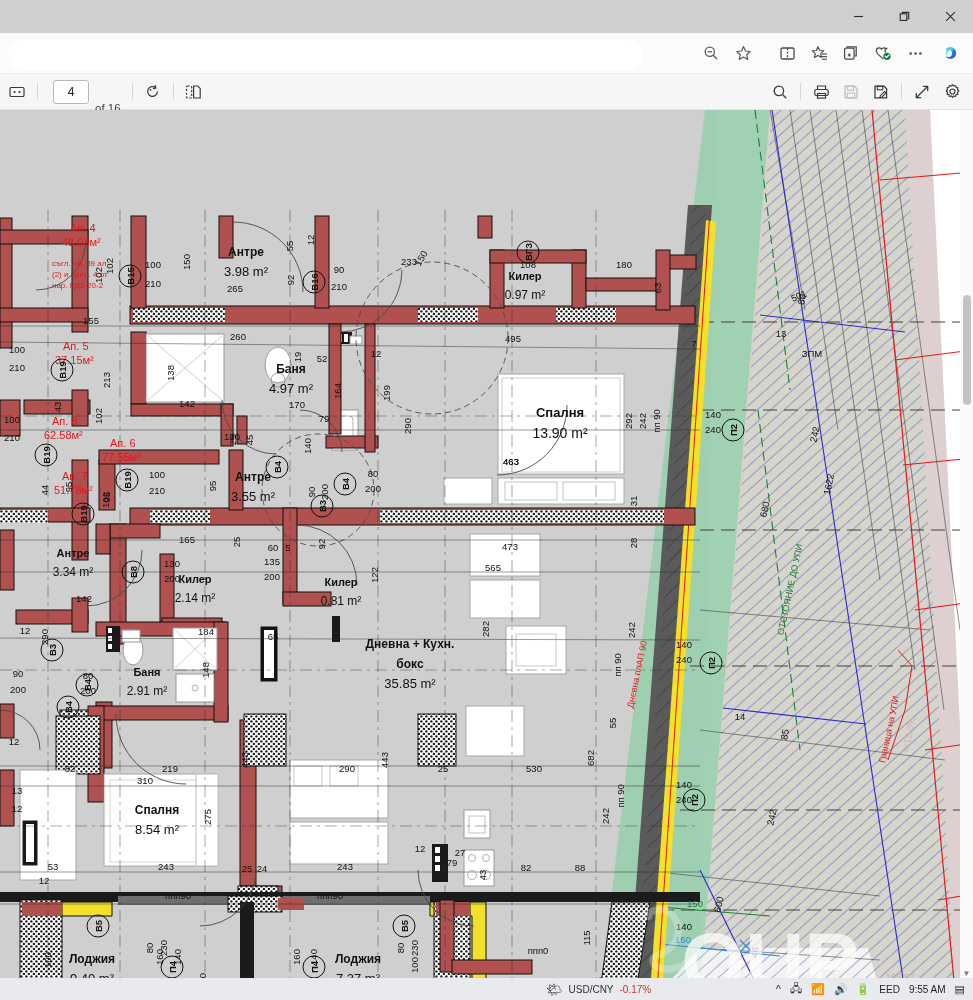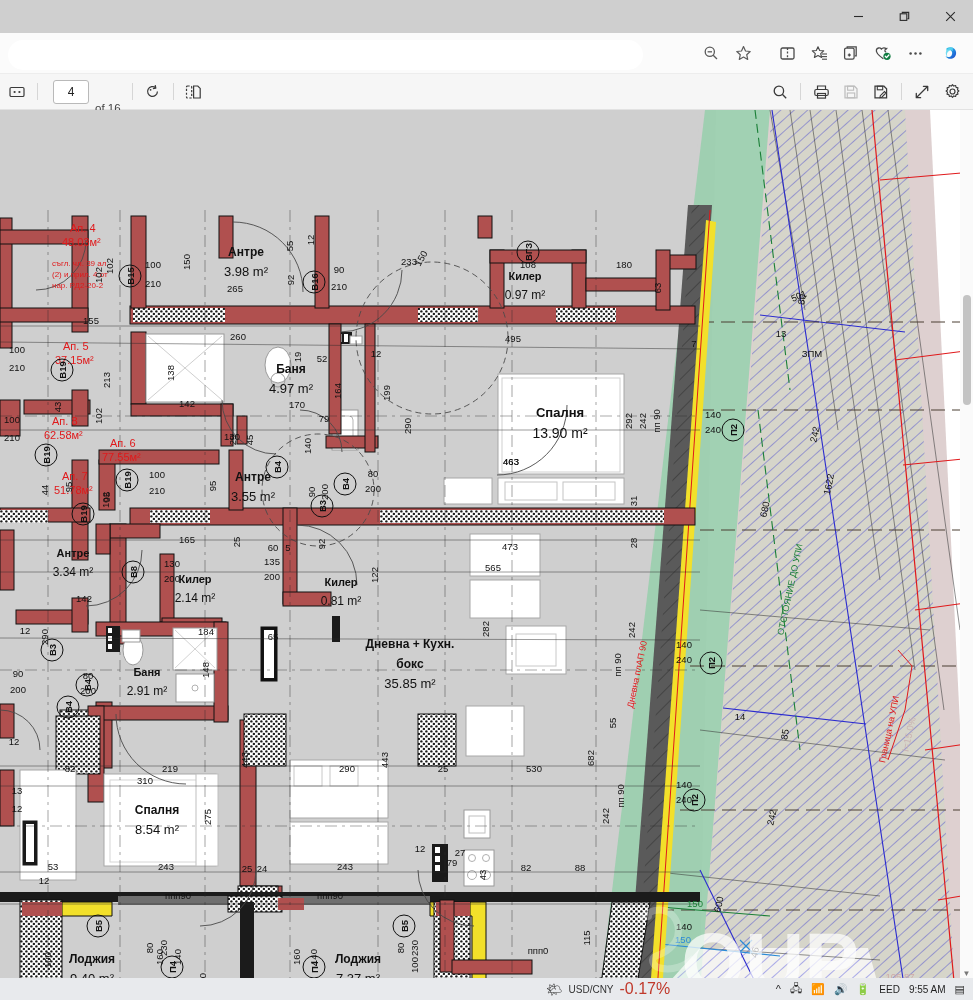--- a/index.html
+++ b/index.html
@@ -35,21 +35,21 @@
   .vscroll { position:absolute; right:0; top:0; width:13px; height:882px; background:#fafafa; }
   .vthumb { position:absolute; right:2px; top:185px; width:8px; height:110px; background:#c3c3c3; border-radius:4px; }
   .hscrollwrap { position:absolute; left:0; bottom:0; width:960px; height:12px; background:#f3f3f3;}
   .hthumb { position:absolute; left:4px; bottom:2px; width:490px; height:8px; background:#c8c8c8; border-radius:4px;}
   .scrdown { position:absolute; right:1px; bottom:14px; width:11px; text-align:center; font-size:8px; color:#777;}
   .scrright { position:absolute; right:16px; bottom:-2px; font-size:9px; color:#777;}
 
   
   .taskbar { position:absolute; left:0; bottom:0; width:973px; height:22px; background:#e8eaed; display:flex; align-items:center; }
   .tb-left { display:flex; align-items:center; gap:6px; padding-left:546px; font-size:10px; color:#333;}
-  .tb-neg { color:#c0392b; font-size:16px;text-align:right; }
+  .tb-neg { color:#c0392b; font-size:10px;text-align:right; }
   .tb-right { margin-left:auto; display:flex; align-items:center; gap:9px; padding-right:8px; font-size:10px; color:#1f1f1f;}
   .tb-ico { font-size:11px; color:#2b2b2b; }
 </style>
 </head>
 <body>
 
 <div class="titlebar">
   <div class="wbtn">
     <svg width="11" height="11" viewBox="0 0 11 11">
         <line x1="1" y1="5.5" x2="10" y2="5.5" stroke="#2b2b2b" stroke-width="1.1"></line>

